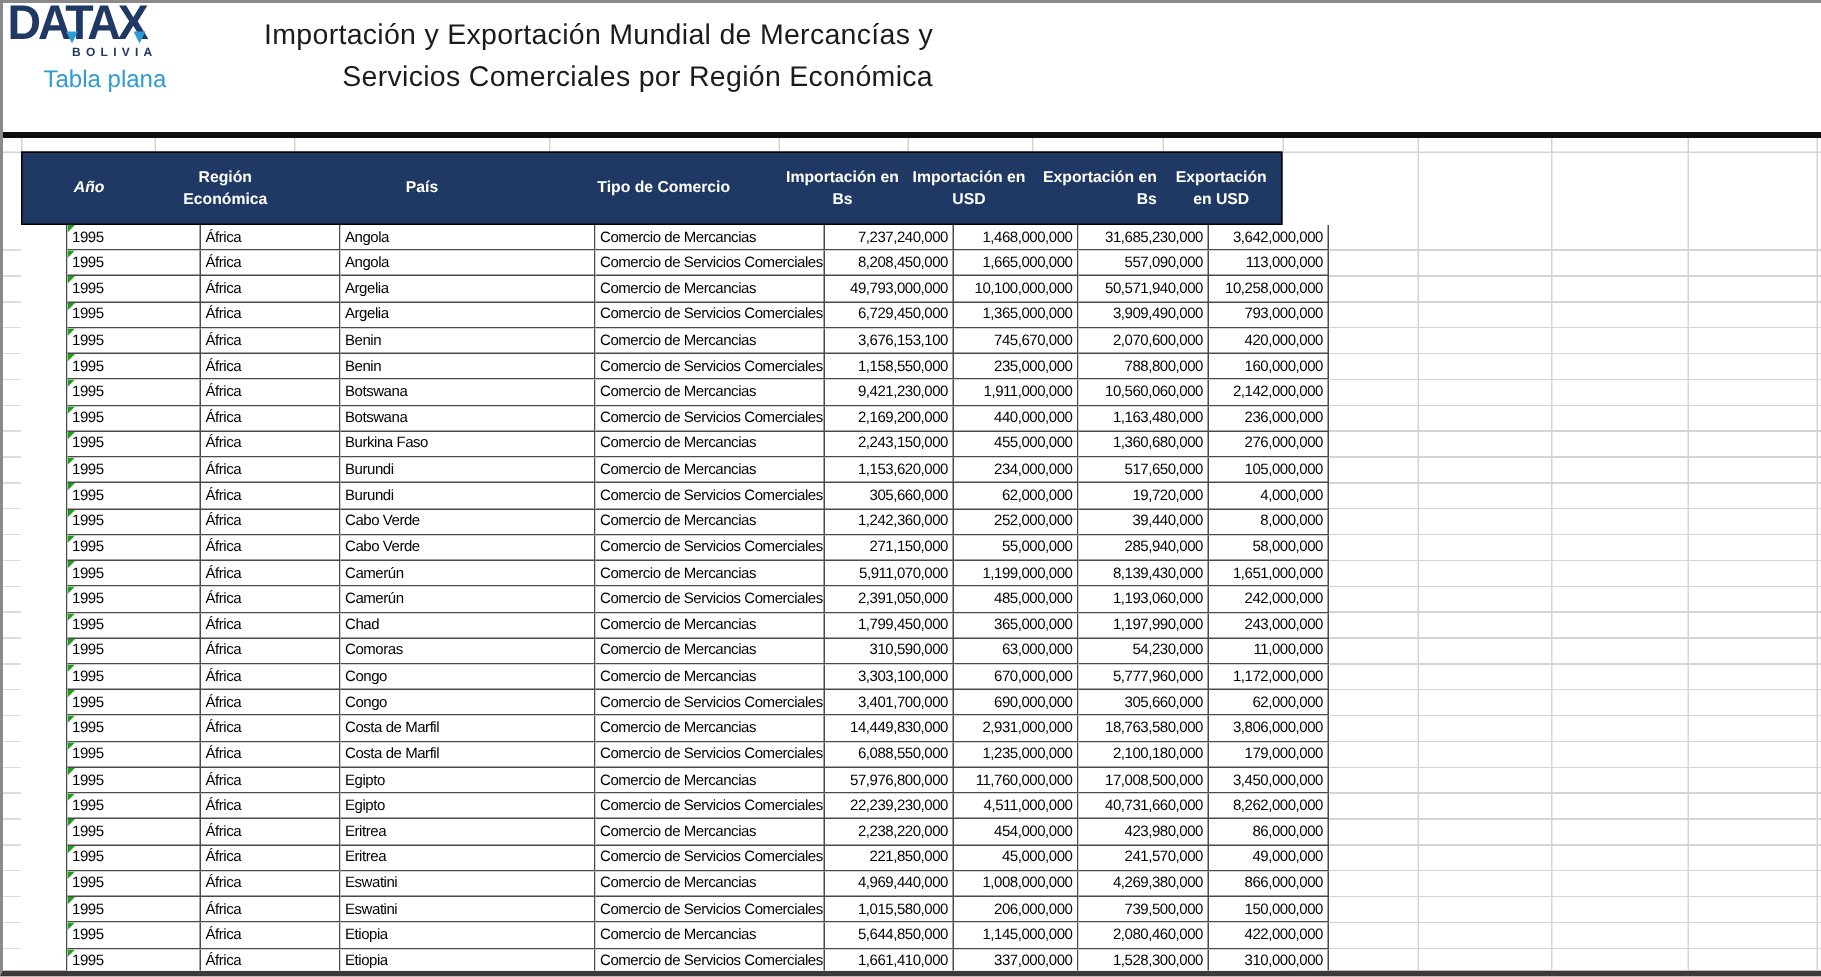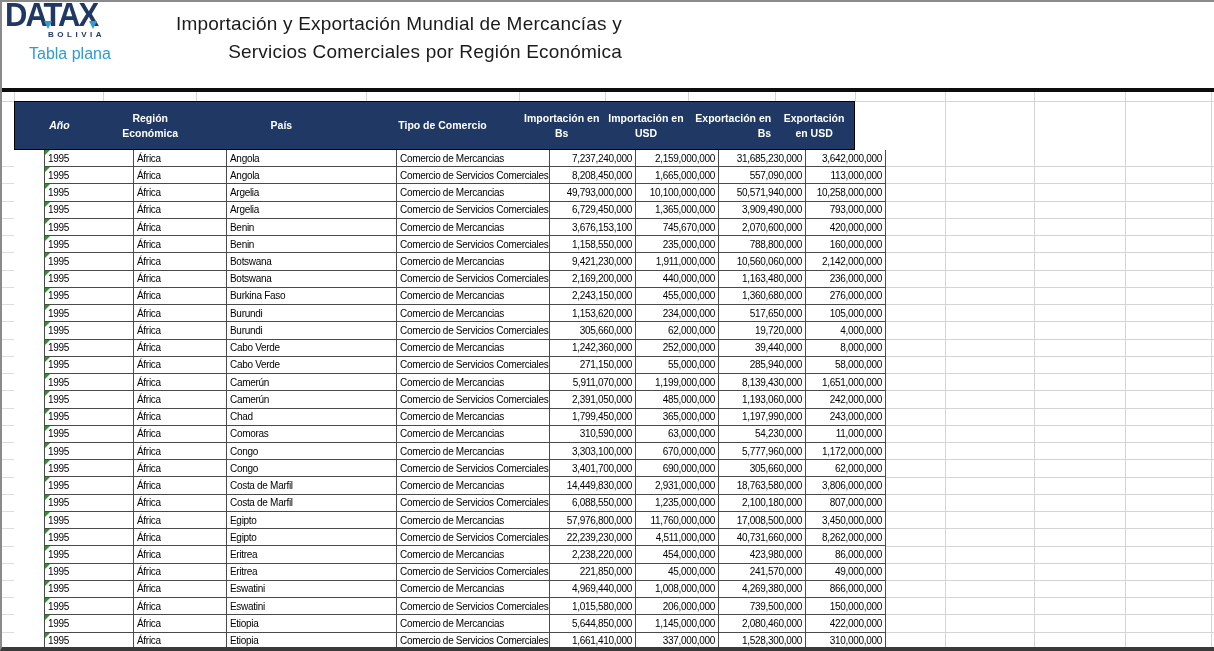--- a/index.html
+++ b/index.html
@@ -91,21 +91,21 @@
         <div class="th" style="width:83px;">Importación en USD</div>
         <div class="th" style="width:87px;text-align:right;">Exportación en Bs</div>
         <div class="th" style="width:80px;">Exportación en USD</div>
       </div>
       <div class="tbody">
           <div class="cell txt"><span class="tri"></span>1995</div>
           <div class="cell txt">África</div>
           <div class="cell txt">Angola</div>
           <div class="cell txt">Comercio de Mercancias</div>
           <div class="cell num">7,237,240,000</div>
-          <div class="cell num">2,159,000,000</div>
+          <div class="cell num">1,468,000,000</div>
           <div class="cell num">31,685,230,000</div>
           <div class="cell num">3,642,000,000</div>
           <div class="cell txt"><span class="tri"></span>1995</div>
           <div class="cell txt">África</div>
           <div class="cell txt">Angola</div>
           <div class="cell txt">Comercio de Servicios Comerciales</div>
           <div class="cell num">8,208,450,000</div>
           <div class="cell num">1,665,000,000</div>
           <div class="cell num">557,090,000</div>
           <div class="cell num">113,000,000</div>
@@ -253,21 +253,21 @@
           <div class="cell num">2,931,000,000</div>
           <div class="cell num">18,763,580,000</div>
           <div class="cell num">3,806,000,000</div>
           <div class="cell txt"><span class="tri"></span>1995</div>
           <div class="cell txt">África</div>
           <div class="cell txt">Costa de Marfil</div>
           <div class="cell txt">Comercio de Servicios Comerciales</div>
           <div class="cell num">6,088,550,000</div>
           <div class="cell num">1,235,000,000</div>
           <div class="cell num">2,100,180,000</div>
-          <div class="cell num">807,000,000</div>
+          <div class="cell num">179,000,000</div>
           <div class="cell txt"><span class="tri"></span>1995</div>
           <div class="cell txt">África</div>
           <div class="cell txt">Egipto</div>
           <div class="cell txt">Comercio de Mercancias</div>
           <div class="cell num">57,976,800,000</div>
           <div class="cell num">11,760,000,000</div>
           <div class="cell num">17,008,500,000</div>
           <div class="cell num">3,450,000,000</div>
           <div class="cell txt"><span class="tri"></span>1995</div>
           <div class="cell txt">África</div>

